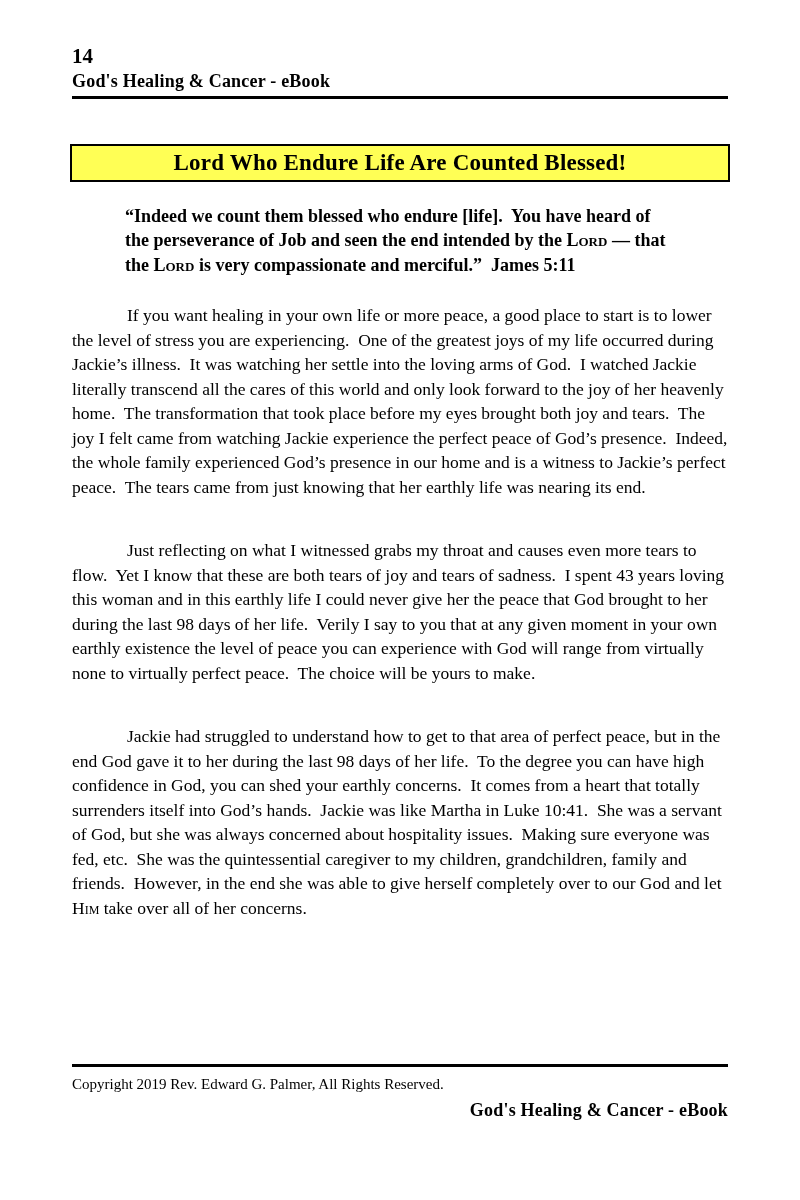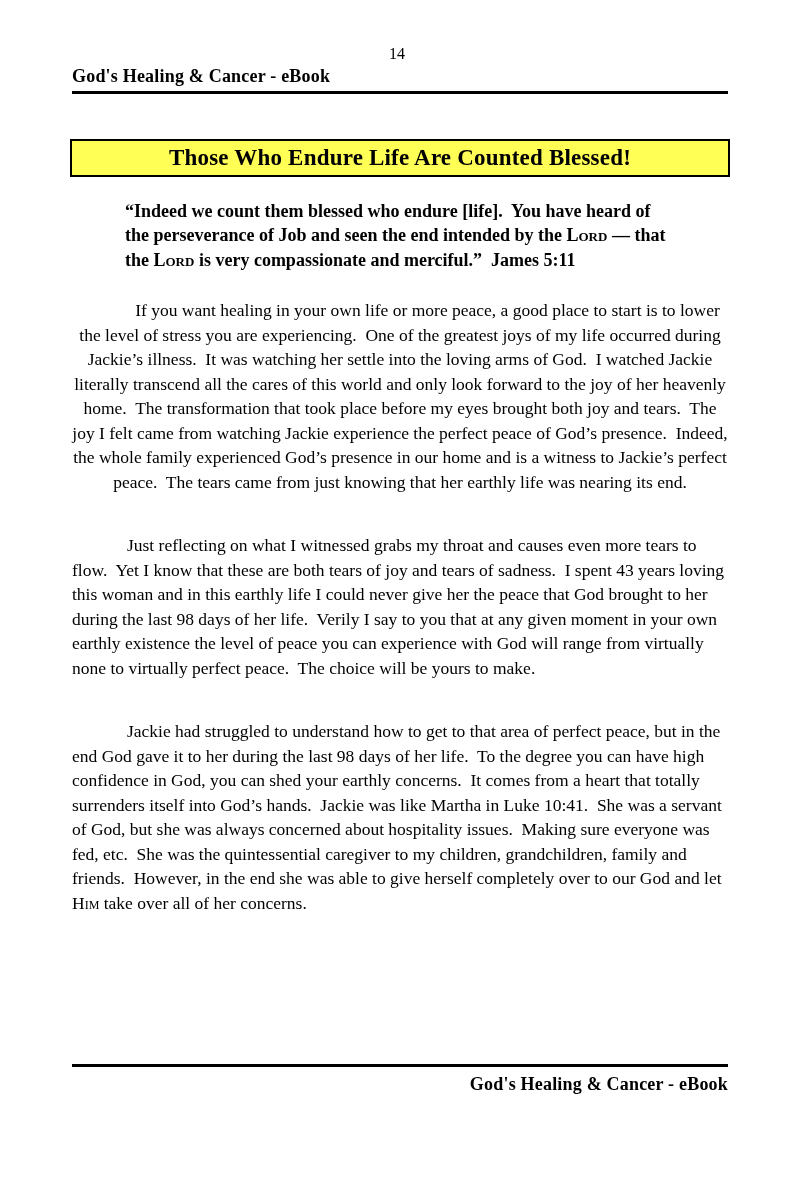--- a/index.html
+++ b/index.html
@@ -14,24 +14,25 @@
     background: #ffffff;
     color: #000000;
     font-family: "Liberation Serif", "DejaVu Serif", serif;
     overflow: hidden;
     box-sizing: border-box;
   }
   .header {
     padding: 46px 72px 0 72px;
   }
   .page-number {
-    text-align: center;
-    font-size: 16px;
+    text-align: left;
+    font-size: 21px;
     line-height: 1;
     padding-right: 6px;
+    font-weight: bold;
   }
   .header-title {
     font-weight: bold;
     font-size: 18px;
     line-height: 1.15;
     margin-top: 4px;
     letter-spacing: 0.2px;
   }
   .header-rule {
     height: 3px;
@@ -57,21 +58,21 @@
     line-height: 24.5px;
     white-space: pre-wrap;
   }
   .body-paragraph {
     margin: 0 72px;
     font-size: 17.5px;
     line-height: 24.5px;
     text-indent: 55px;
     white-space: pre-wrap;
   }
-  .body-paragraph.first { margin-top: 26px; text-align: center; }
+  .body-paragraph.first { margin-top: 26px; }
   .body-paragraph.next  { margin-top: 39px; }
   .sc { font-variant: small-caps; }
   .footer {
     position: absolute;
     left: 72px;
     right: 72px;
     top: 1064px;
   }
   .footer-rule {
     height: 3px;
@@ -94,28 +95,29 @@
 <body>
 
 <div class="page">
 
   <div class="header">
     <div class="page-number">14</div>
     <div class="header-title">God's Healing &amp; Cancer - eBook</div>
     <div class="header-rule"></div>
   </div>
 
-  <div class="banner">Those Who Endure Life Are Counted Blessed!</div>
+  <div class="banner">Lord Who Endure Life Are Counted Blessed!</div>
 
   <div class="quote"><span>“Indeed we count them blessed who endure [life].  You have heard of the perseverance of Job and seen the end intended by the </span><span class="sc">Lord</span><span> — that the </span><span class="sc">Lord</span><span> is very compassionate and merciful.”  </span><span>James 5:11</span></div>
 
   <p class="body-paragraph first">If you want healing in your own life or more peace, a good place to start is to lower the level of stress you are experiencing.  One of the greatest joys of my life occurred during Jackie’s illness.  It was watching her settle into the loving arms of God.  I watched Jackie literally transcend all the cares of this world and only look forward to the joy of her heavenly home.  The transformation that took place before my eyes brought both joy and tears.  The joy I felt came from watching Jackie experience the perfect peace of God’s presence.  Indeed, the whole family experienced God’s presence in our home and is a witness to Jackie’s perfect peace.  The tears came from just knowing that her earthly life was nearing its end.</p>
 
   <p class="body-paragraph next">Just reflecting on what I witnessed grabs my throat and causes even more tears to flow.  Yet I know that these are both tears of joy and tears of sadness.  I spent 43 years loving this woman and in this earthly life I could never give her the peace that God brought to her during the last 98 days of her life.  Verily I say to you that at any given moment in your own earthly existence the level of peace you can experience with God will range from virtually none to virtually perfect peace.  The choice will be yours to make.</p>
 
   <p class="body-paragraph next"><span>Jackie had struggled to understand how to get to that area of perfect peace, but in the end God gave it to her during the last 98 days of her life.  To the degree you can have high confidence in God, you can shed your earthly concerns.  It comes from a heart that totally surrenders itself into God’s hands.  Jackie was like Martha in Luke 10:41.  She was a servant of God, but she was always concerned about hospitality issues.  Making sure everyone was fed, etc.  She was the quintessential caregiver to my children, grandchildren, family and friends.  However, in the end she was able to give herself completely over to our God and let </span><span class="sc">Him</span><span> take over all of her concerns.</span></p>
 
   <div class="footer">
     <div class="footer-rule"></div>
+    <div class="footer-copyright">Copyright 2019 Rev. Edward G. Palmer, All Rights Reserved.</div>
     <div class="footer-title">God's Healing &amp; Cancer - eBook</div>
   </div>
 
 </div>
 
 </body></html>

